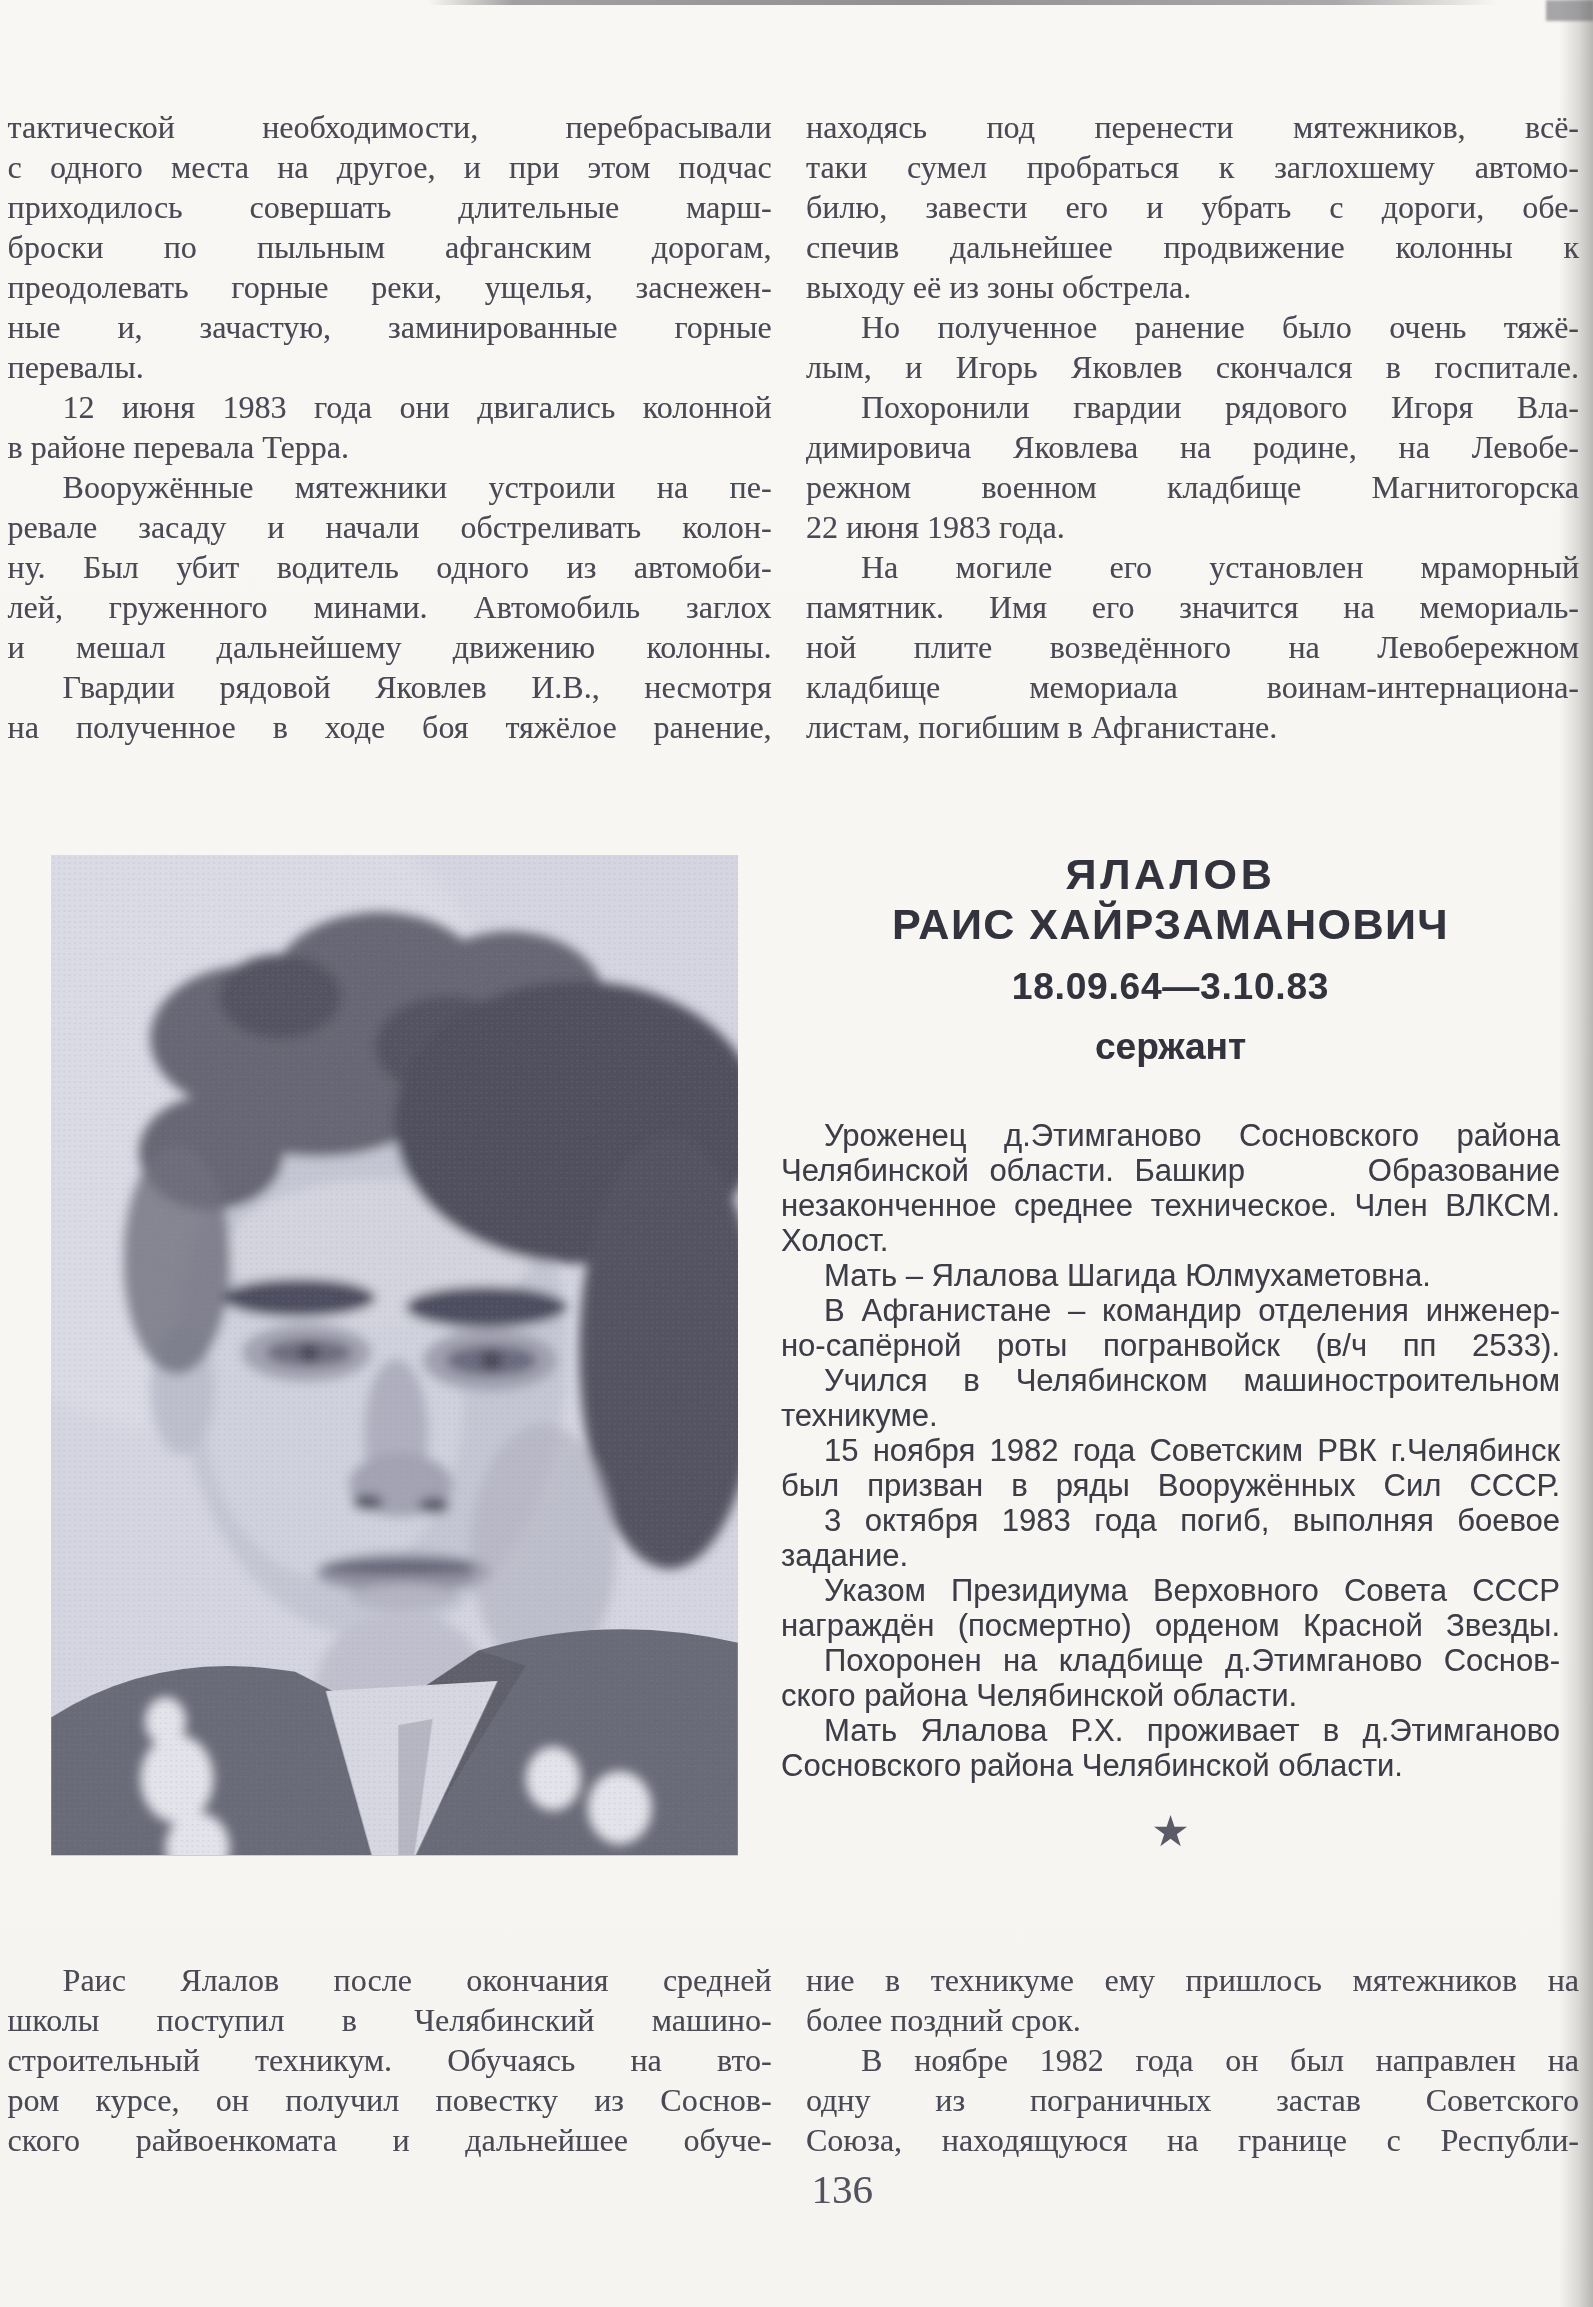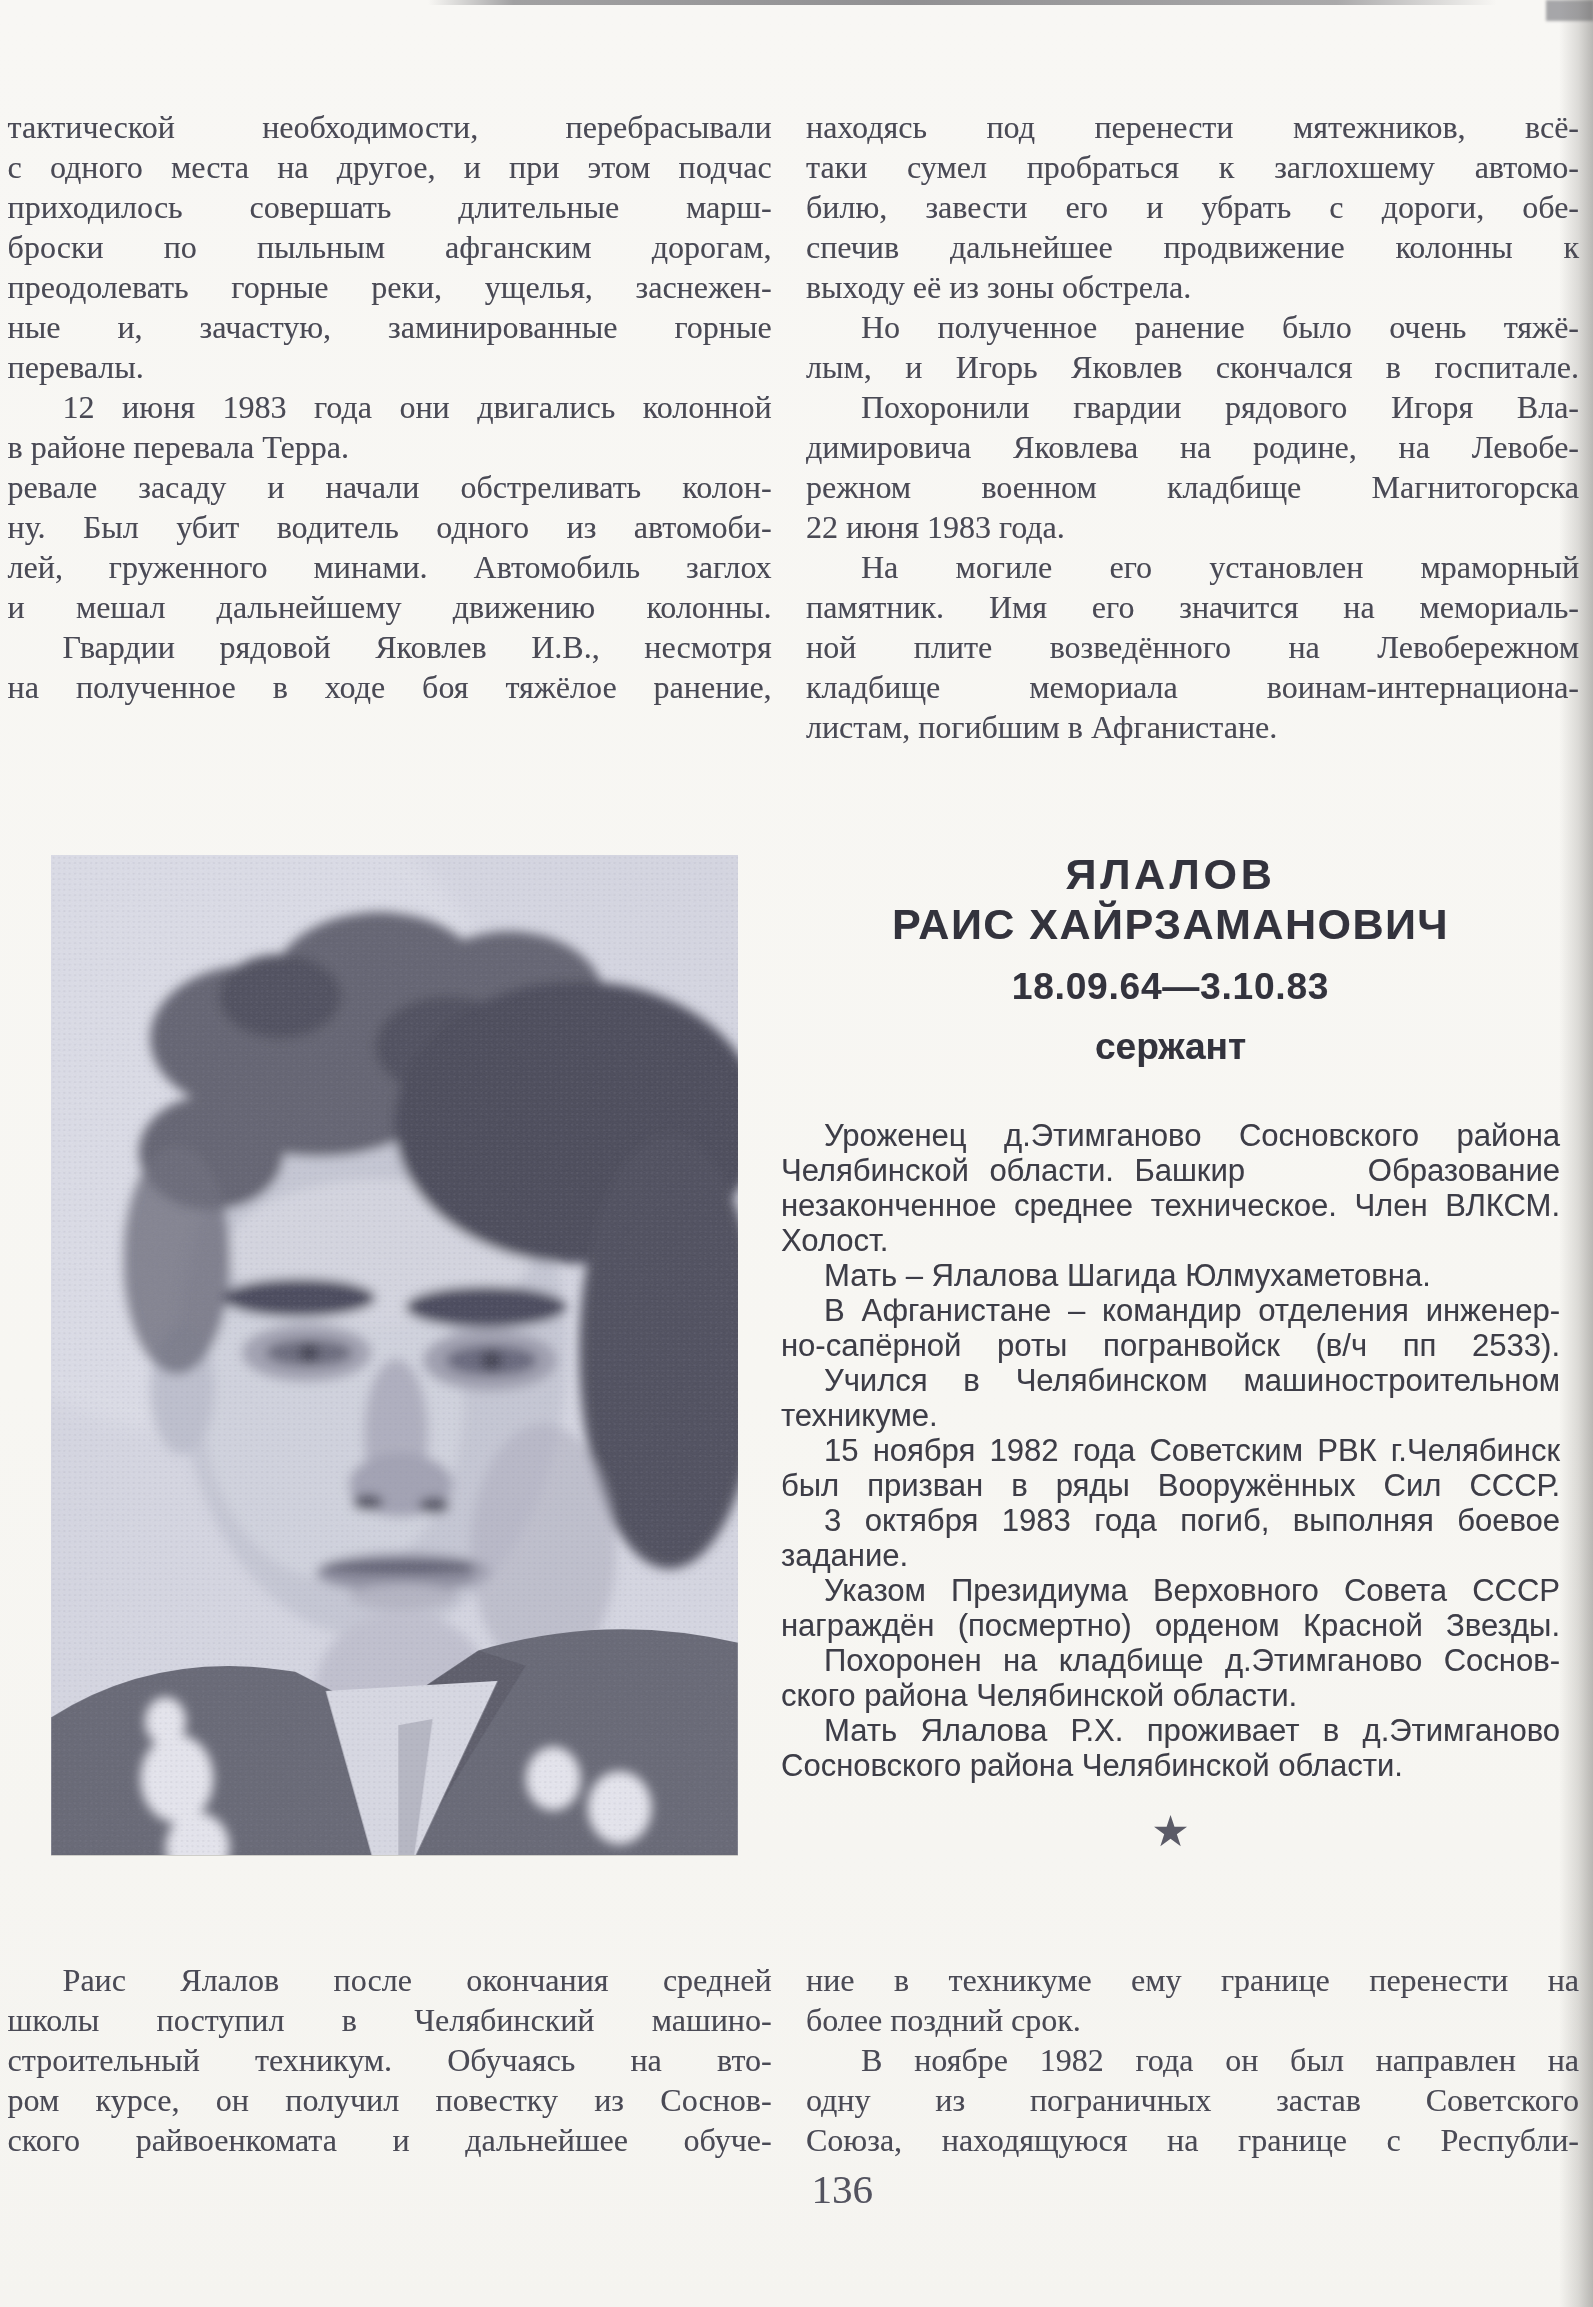--- a/index.html
+++ b/index.html
@@ -79,20 +79,21 @@
   <section class="col serif-col" style="left:7.6px;top:107px;width:764px;">
       <div class="line fill">тактической необходимости, перебрасывали</div>
       <div class="line fill">с одного места на другое, и при этом подчас</div>
       <div class="line fill">приходилось совершать длительные марш-</div>
       <div class="line fill">броски по пыльным афганским дорогам,</div>
       <div class="line fill">преодолевать горные реки, ущелья, заснежен-</div>
       <div class="line fill">ные и, зачастую, заминированные горные</div>
       <div class="line">перевалы.</div>
       <div class="line indent fill">12 июня 1983 года они двигались колонной</div>
       <div class="line">в районе перевала Терра.</div>
+      <div class="line indent fill">Вооружённые мятежники устроили на пе-</div>
       <div class="line fill">ревале засаду и начали обстреливать колон-</div>
       <div class="line fill">ну. Был убит водитель одного из автомоби-</div>
       <div class="line fill">лей, груженного минами. Автомобиль заглох</div>
       <div class="line fill">и мешал дальнейшему движению колонны.</div>
       <div class="line indent fill">Гвардии рядовой Яковлев И.В., несмотря</div>
       <div class="line fill">на полученное в ходе боя тяжёлое ранение,</div>
     </section>
 
   <section class="col serif-col" style="left:806px;top:107px;width:773px;">
       <div class="line fill">находясь под перенести мятежников, всё-</div>
@@ -232,21 +233,21 @@
 
   <section class="col serif-col" style="left:7.6px;top:1960px;width:764px;">
       <div class="line indent fill">Раис Ялалов после окончания средней</div>
       <div class="line fill">школы поступил в Челябинский машино-</div>
       <div class="line fill">строительный техникум. Обучаясь на вто-</div>
       <div class="line fill">ром курсе, он получил повестку из Соснов-</div>
       <div class="line fill">ского райвоенкомата и дальнейшее обуче-</div>
     </section>
 
   <section class="col serif-col" style="left:806px;top:1960px;width:773px;">
-      <div class="line fill">ние в техникуме ему границе перенести на</div>
+      <div class="line fill">ние в техникуме ему пришлось мятежников на</div>
       <div class="line">более поздний срок.</div>
       <div class="line indent fill">В ноябре 1982 года он был направлен на</div>
       <div class="line fill">одну из пограничных застав Советского</div>
       <div class="line fill">Союза, находящуюся на границе с Республи-</div>
     </section>
 
   <div class="page-number">136</div>
 
 </div>
 

